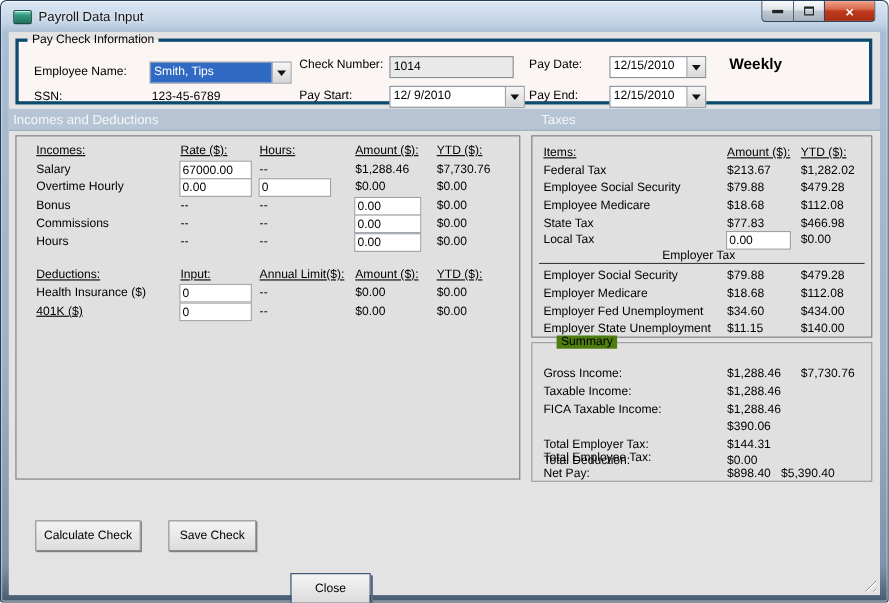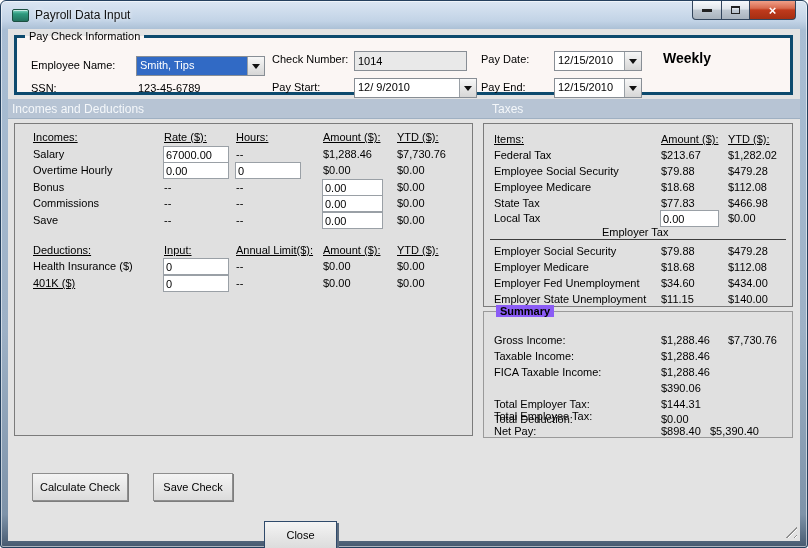--- a/index.html
+++ b/index.html
@@ -47,21 +47,21 @@
 
   
   .band { position:absolute; left:0; top:70px; width:792px; height:20px; background:#b7c4d4; border-bottom:1px solid #9fb0c2; }
   .band span { position:absolute; top:3px; color:#f4f7fa; font-size:12px; }
 
   
   .panel { position:absolute; background:#e0e0e0; border:1px solid #7b7b7b; }
   .panel-left  { left:6px;  top:94px; width:459px; height:313px; }
   .panel-taxes { left:475px; top:94px; width:310px; height:184px; }
   .sumbox { position:absolute; left:475px; top:282px; width:310px; height:127px; border:1px solid #9a9a9a; background:#e0e0e0; }
-  .sumbox-legend { position:absolute; left:12px; top:-7px; padding:0 4px; background:#8b5cf6; font-size:11px;font-weight:bold; }
+  .sumbox-legend { position:absolute; left:22px; top:-7px; padding:0 4px; background:#4d7c0f; font-size:11px; }
 
   .cell { position:absolute; white-space:nowrap; font-size:11px; }
   .u { text-decoration:underline; }
   .tin { position:absolute; height:17px; border:1px solid #9aa0a6; background:#fff; font-size:11px;
     font-family:"Liberation Sans", sans-serif; padding:0 2px; }
   .hline { position:absolute; height:1px; background:#3c3c3c; }
 
   
   .btn { position:absolute; height:28px; background:linear-gradient(180deg,#f4f4f4,#dcdcdc);
     border:1px solid #8e8e8e; box-shadow:1px 1px 0 #7d7d7d; font-size:11px;
@@ -170,21 +170,21 @@
         <span class="cell" style="left:221px; top:57px;">--</span>
         <input class="tin" style="left: 307px; top: 55px; width: 61px;" value="0.00">
         <span class="cell" style="left:382px; top:57px;">$0.00</span>
 
         <span class="cell" style="left:18px; top:73px;">Commissions</span>
         <span class="cell" style="left:149px; top:73px;">--</span>
         <span class="cell" style="left:221px; top:73px;">--</span>
         <input class="tin" style="left: 307px; top: 71px; width: 61px;" value="0.00">
         <span class="cell" style="left:382px; top:73px;">$0.00</span>
 
-        <span class="cell" style="left:18px; top:90px;">Save</span>
+        <span class="cell" style="left:18px; top:90px;">Hours</span>
         <span class="cell" style="left:149px; top:90px;">--</span>
         <span class="cell" style="left:221px; top:90px;">--</span>
         <input class="tin" style="left: 307px; top: 88px; width: 61px;" value="0.00">
         <span class="cell" style="left:382px; top:90px;">$0.00</span>
 
         <span class="cell u" style="left:18px; top:120px;">Deductions:</span>
         <span class="cell u" style="left:149px; top:120px;">Input:</span>
         <span class="cell u" style="left:221px; top:120px;">Annual Limit($):</span>
         <span class="cell u" style="left:308px; top:120px;">Amount ($):</span>
         <span class="cell u" style="left:382px; top:120px;">YTD ($):</span>

